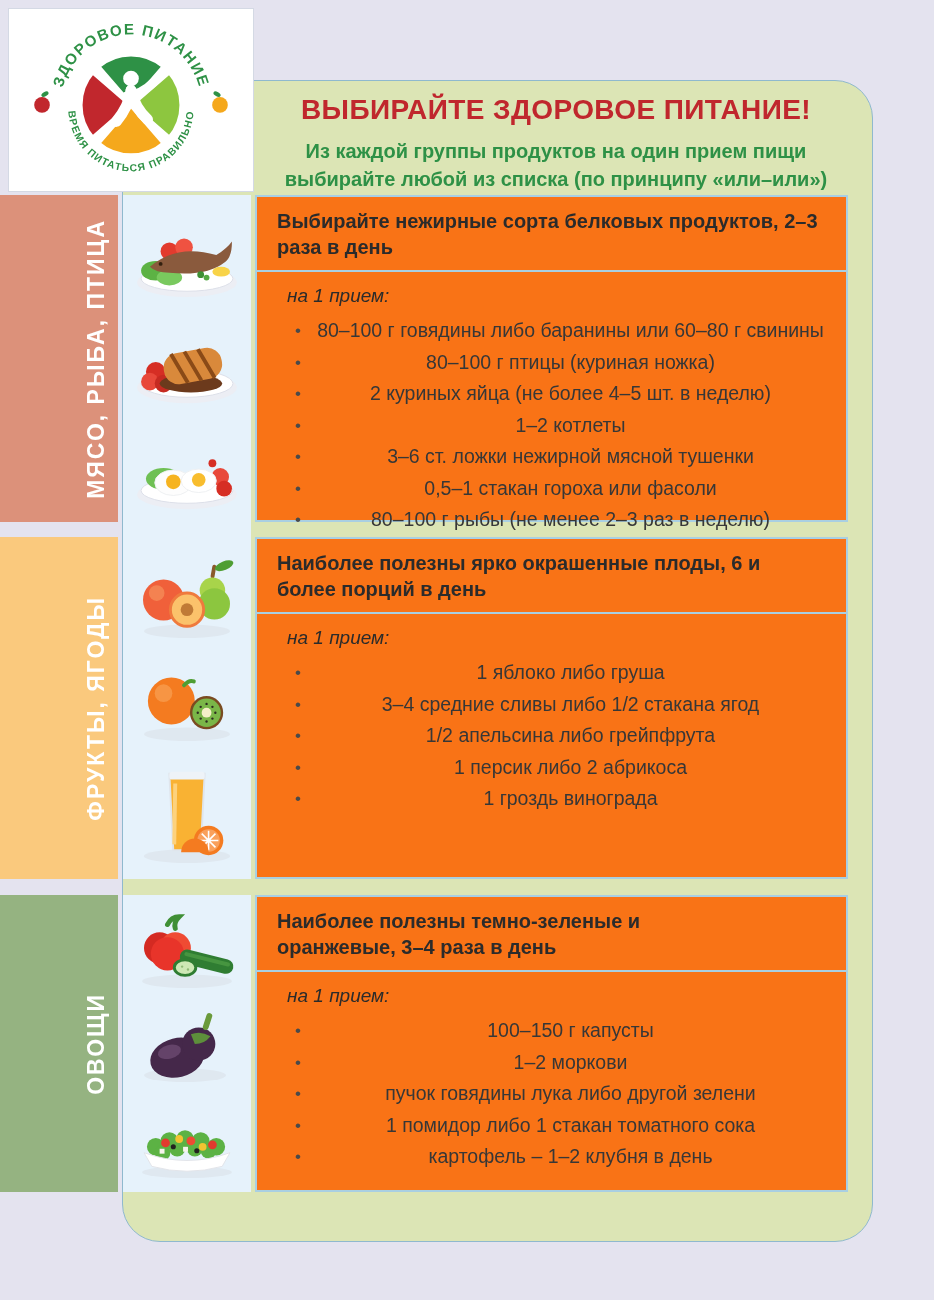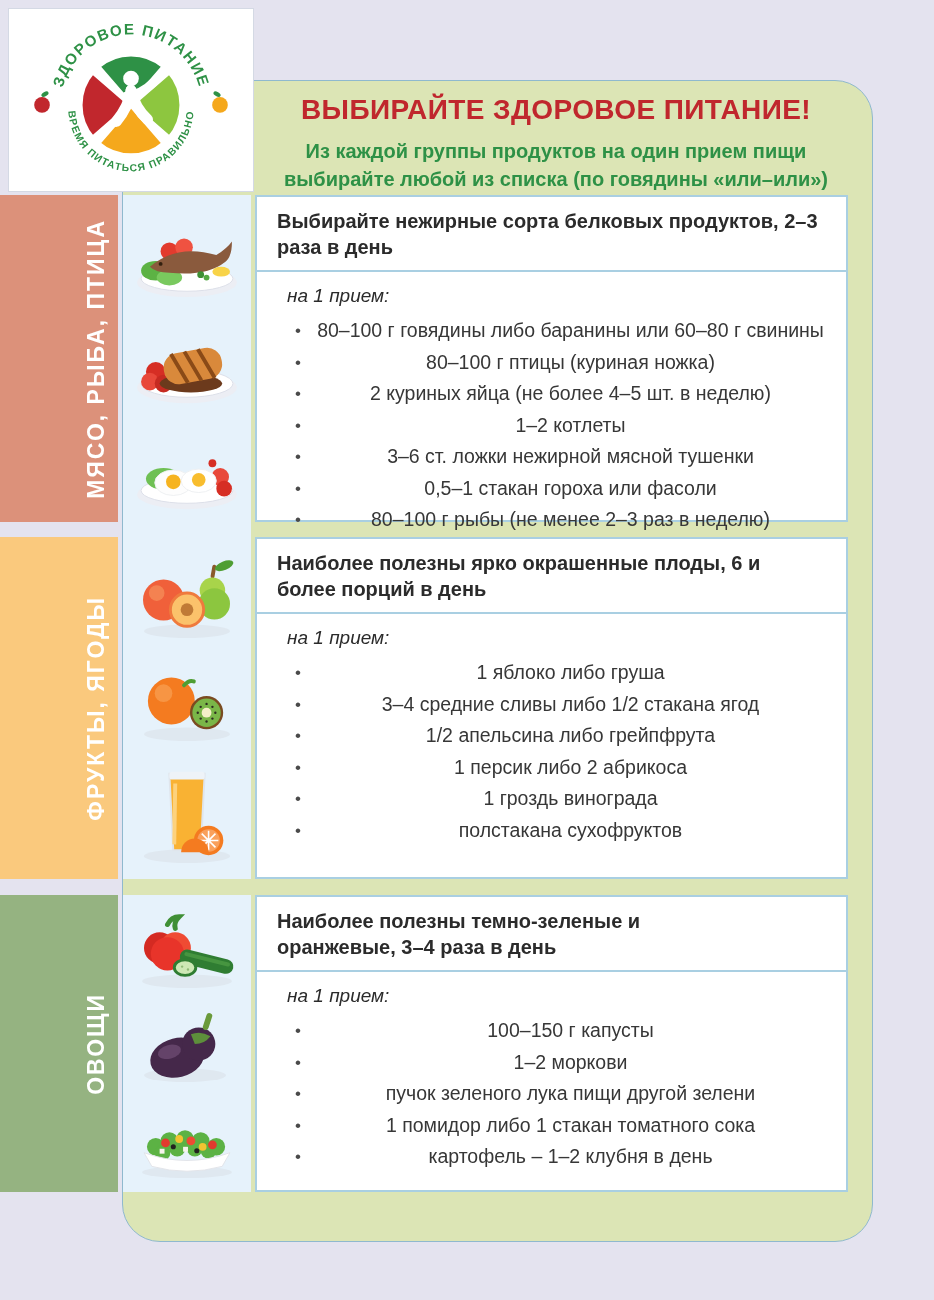--- a/index.html
+++ b/index.html
@@ -34,21 +34,21 @@
   .vlabel { writing-mode:vertical-rl; transform:rotate(180deg);
     color:#ffffff; font-weight:bold; font-size:23px; letter-spacing:2px; white-space:nowrap; }
 
   .imgcol { position:absolute; left:123px; top:0; width:128px; background:#e6f2fb;
     display:flex; flex-direction:column; align-items:center; justify-content:space-evenly; }
   .row1 .imgcol { height:342px; } 
   .row2 .imgcol, .row3 .imgcol { height:100%; }
   .imgcol svg { display:block; }
 
   .card { position:absolute; left:255px; top:0; height:100%; width:593px; box-sizing:border-box;
-    background:#ffffff; border:2px solid #a9cfe2; }
+    background:#f97316; border:2px solid #a9cfe2; }
   .card-head { border-bottom:2px solid #a9cfe2; padding:11px 20px 10px; }
   .card-head p { margin:0; font-weight:bold; color:#2b2b2b; font-size:20px; line-height:26px; }
   .row1 .card-head p { max-width:565px; }
   .row2 .card-head p { max-width:535px; }
   .row3 .card-head p { max-width:480px; }
   .card-body { padding:9px 22px 0;margin-left:8px; }
   .portion { margin:4px 0 8px; font-style:italic; font-size:19px; color:#2b2b2b; }
   .card-body ul { list-style:none; margin:0; padding:0; }
   .card-body li { position:relative; padding-left:30px; font-size:19.5px; line-height:31.5px; color:#373737;text-align:center; }
   .card-body li::before { content:"\2022"; position:absolute; left:8px; top:0; color:#4a4a4a; font-size:17px; }
@@ -93,21 +93,21 @@
       </text>
       <text font-size="10.5" font-weight="bold" fill="#2e9146" letter-spacing="1.2">
         <textPath href="#arcBottom" startOffset="50%" text-anchor="middle">ВРЕМЯ ПИТАТЬСЯ ПРАВИЛЬНО</textPath>
       </text>
     </svg>
   </div>
 
   <div class="header">
     <div class="title">ВЫБИРАЙТЕ ЗДОРОВОЕ ПИТАНИЕ!</div>
     <div class="subtitle first">Из каждой группы продуктов на один прием пищи</div>
-    <div class="subtitle">выбирайте любой из списка (по говядины «или–или»)</div>
+    <div class="subtitle">выбирайте любой из списка (по принципу «или–или»)</div>
   </div>
 
   <section class="row row1">
     <div class="sidebar">
       <span class="vlabel">МЯСО, РЫБА, ПТИЦА</span>
     </div>
     <div class="imgcol">
       <svg width="114" height="86" viewBox="0 0 116 88">
         <ellipse cx="58" cy="68" rx="51" ry="15" fill="#eceef4"></ellipse>
         <ellipse cx="58" cy="64" rx="47" ry="13" fill="#ffffff" stroke="#dcdfe8" stroke-width="1"></ellipse>
@@ -216,21 +216,20 @@
         <p>Наиболее полезны ярко окрашенные плоды, 6 и более порций в день</p>
       </div>
       <div class="card-body">
         <p class="portion">на 1 прием:</p>
         <ul>
           <li>1 яблоко либо груша</li>
           <li>3–4 средние сливы либо 1/2 стакана ягод</li>
           <li>1/2 апельсина либо грейпфрута</li>
           <li>1 персик либо 2 абрикоса</li>
           <li>1 гроздь винограда</li>
-          <li>полстакана сухофруктов</li>
         </ul>
       </div>
     </div>
   </section>
 
   <section class="row row3">
     <div class="sidebar">
       <span class="vlabel">ОВОЩИ</span>
     </div>
     <div class="imgcol">
@@ -283,21 +282,21 @@
     </div>
     <div class="card">
       <div class="card-head">
         <p>Наиболее полезны темно-зеленые и оранжевые, 3–4 раза в день</p>
       </div>
       <div class="card-body">
         <p class="portion">на 1 прием:</p>
         <ul>
           <li>100–150 г капусты</li>
           <li>1–2 моркови</li>
-          <li>пучок зеленого лука пищи другой зелени</li>
+          <li>пучок говядины лука либо другой зелени</li>
           <li>1 помидор либо 1 стакан томатного сока</li>
           <li>картофель – 1–2 клубня в день</li>
         </ul>
       </div>
     </div>
   </section>
 
 </div>
 
 </body></html>

